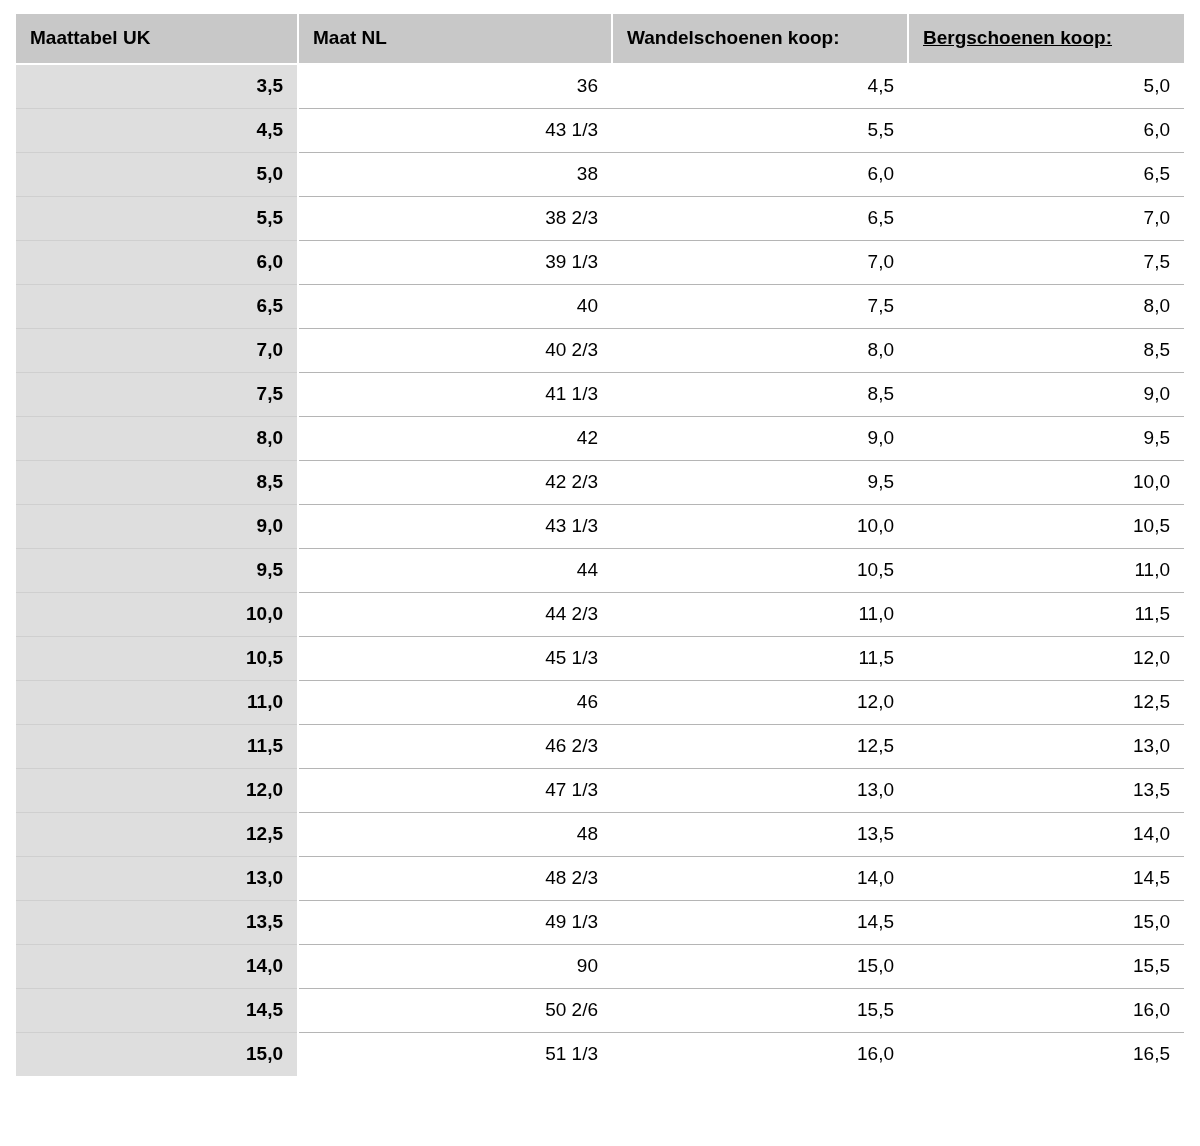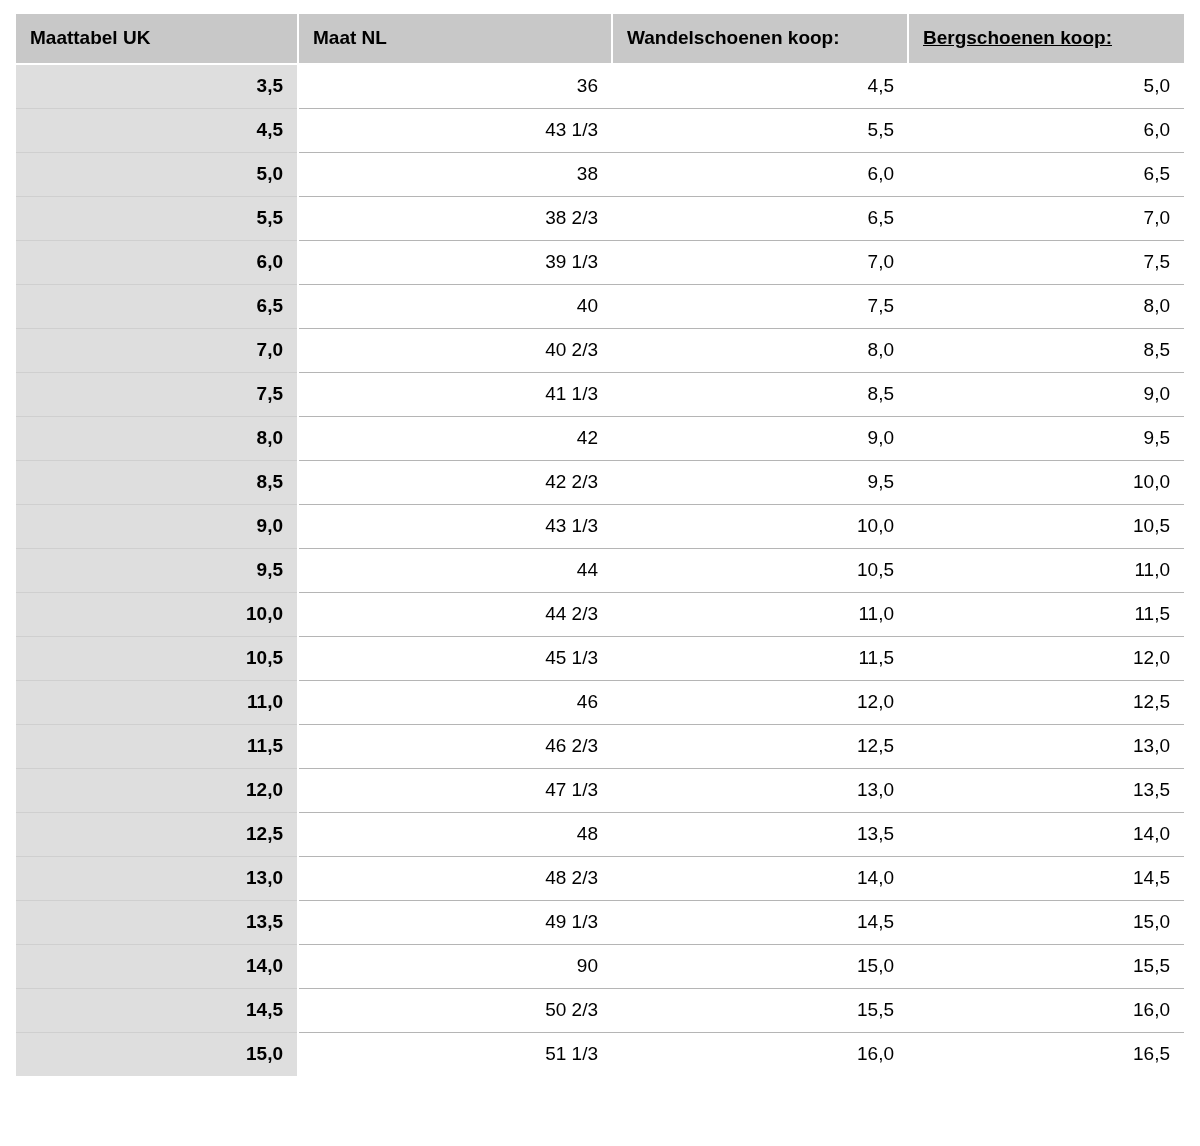--- a/index.html
+++ b/index.html
@@ -208,21 +208,21 @@
           <td>15,0</td>
         </tr>
         <tr>
           <td class="first-col">14,0</td>
           <td>90</td>
           <td>15,0</td>
           <td>15,5</td>
         </tr>
         <tr>
           <td class="first-col">14,5</td>
-          <td>50 2/3</td>
+          <td>50 2/6</td>
           <td>15,5</td>
           <td>16,0</td>
         </tr>
         <tr>
           <td class="first-col">15,0</td>
           <td>51 1/3</td>
           <td>16,0</td>
           <td>16,5</td>
         </tr>
       </tbody>

